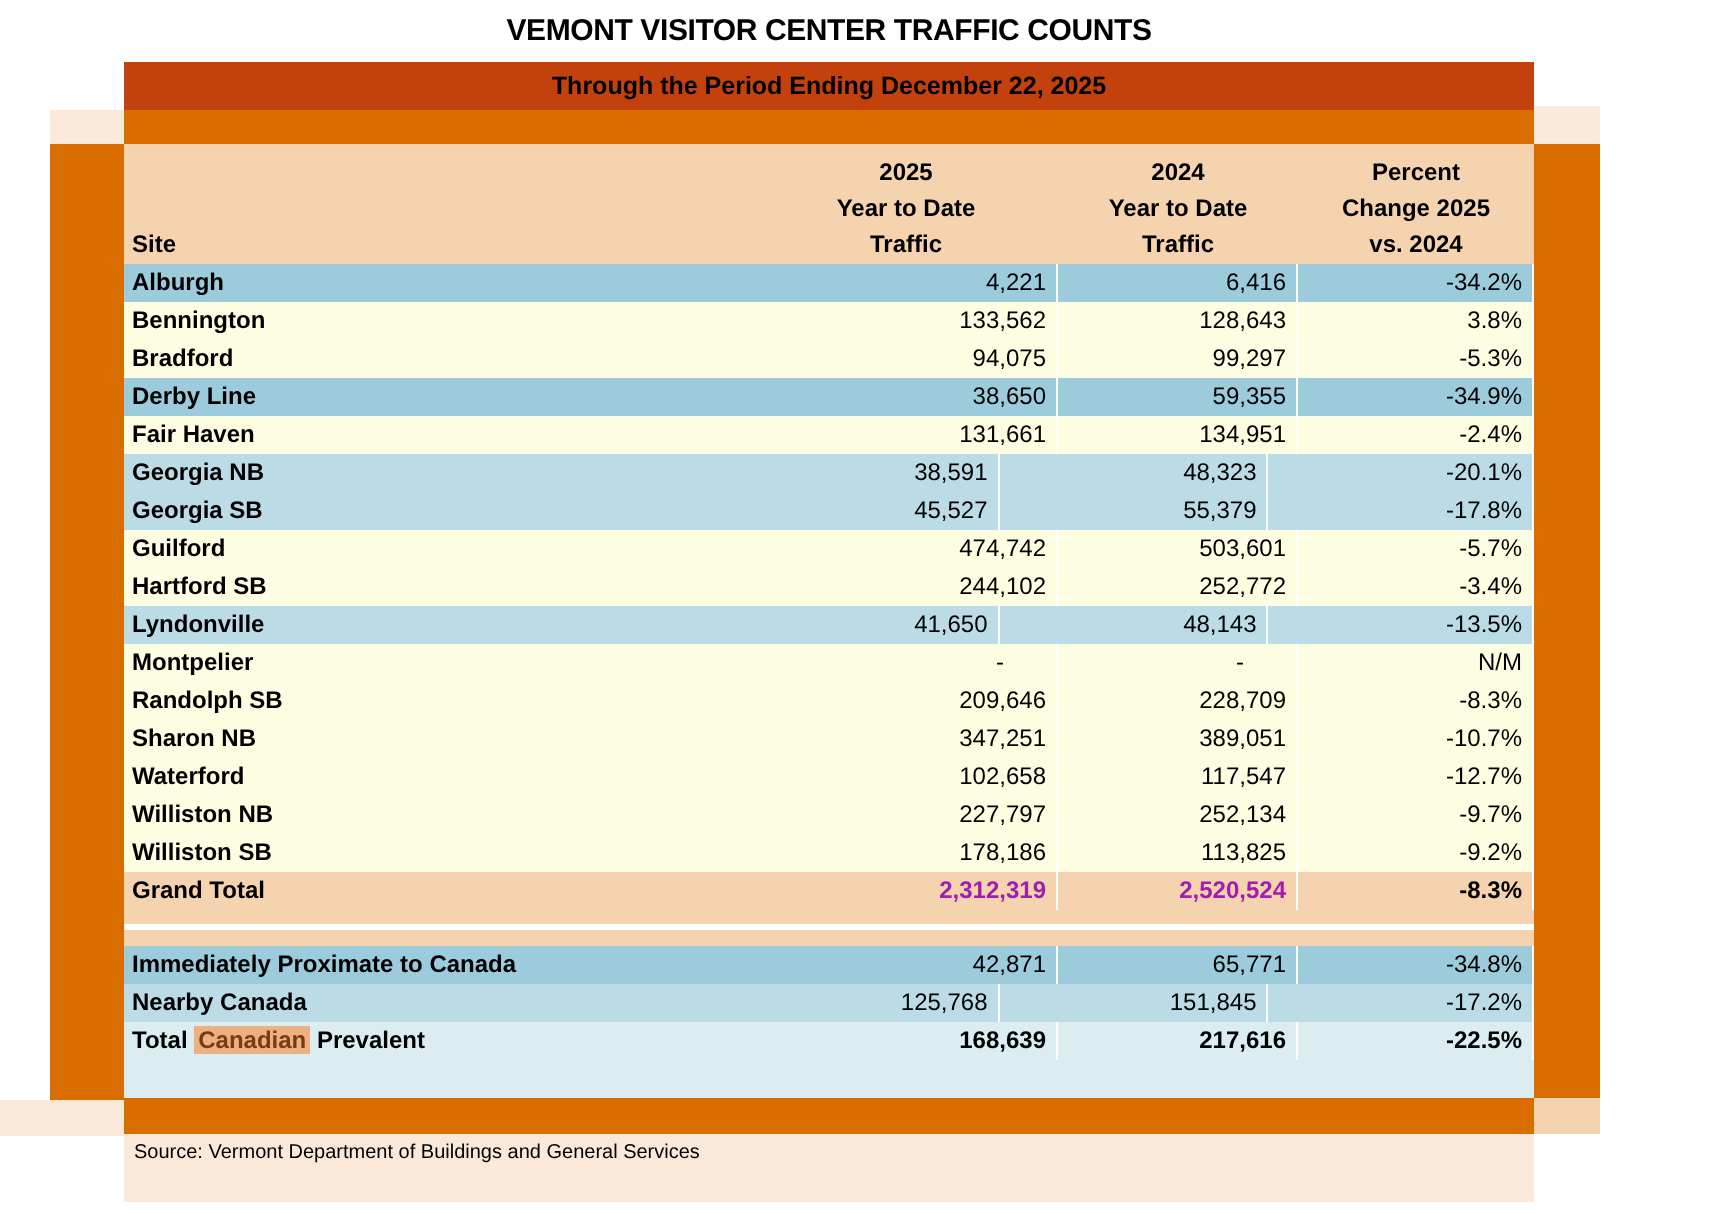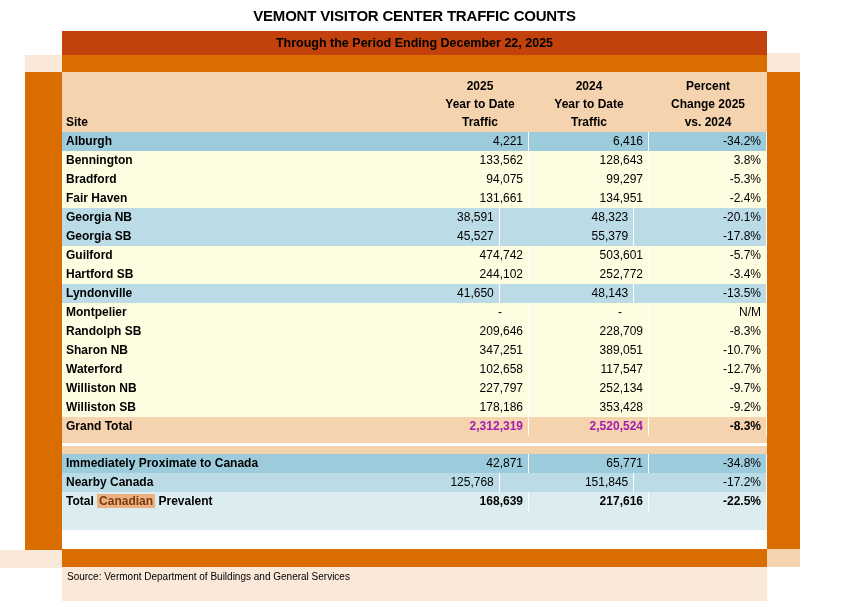--- a/index.html
+++ b/index.html
@@ -18,21 +18,21 @@
   #corner-right{left:767px;top:53px;width:33px;height:19px;background:#FAE8D8;}
   
   #left-bar{left:25px;top:72px;width:37px;height:478px;background:#D96D00;}
   #right-bar{left:767px;top:72px;width:33px;height:477px;background:#D96D00;}
   
   #table{left:62px;top:72px;width:705px;}
   #table-header{position:relative;width:705px;height:60px;background:#F5D3AE;
     font-weight:bold;font-size:12px;}
   #hdr-site{position:absolute;left:4px;bottom:3px;}
   .hdr-col{position:absolute;top:5px;text-align:center;line-height:18px;}
-  #hdr-2025{left:357px;width:122px;}
+  #hdr-2025{left:330px;width:122px;}
   #hdr-2024{left:467px;width:120px;}
   #hdr-pct{left:587px;width:118px;}
   .row{display:flex;height:19px;font-size:12px;line-height:19px;}
   .cell-site{width:345px;padding-left:4px;font-weight:bold;box-sizing:border-box;
     white-space:nowrap;overflow:hidden;}
   .cell-num{text-align:right;padding-right:5px;box-sizing:border-box;
     border-right:1px solid #ffffff;white-space:nowrap;}
   .c1{width:122px;} .c2{width:120px;} .c3{width:118px;}
   .dash{padding-right:26px;}
   .tone-blueA{background:#9CCCDC;}
@@ -102,20 +102,26 @@
     <div class="cell-num c1">133,562</div>
     <div class="cell-num c2">128,643</div>
     <div class="cell-num c3">3.8%</div>
   </div>
         <div class="row tone-cream">
     <div class="cell-site"><span class="lp">Bradford</span><span class="lh"></span><span class="ls"></span></div>
     <div class="cell-num c1">94,075</div>
     <div class="cell-num c2">99,297</div>
     <div class="cell-num c3">-5.3%</div>
   </div>
+        <div class="row tone-blueA">
+    <div class="cell-site"><span class="lp">Derby Line</span><span class="lh"></span><span class="ls"></span></div>
+    <div class="cell-num c1">38,650</div>
+    <div class="cell-num c2">59,355</div>
+    <div class="cell-num c3">-34.9%</div>
+  </div>
         <div class="row tone-cream">
     <div class="cell-site"><span class="lp">Fair Haven</span><span class="lh"></span><span class="ls"></span></div>
     <div class="cell-num c1">131,661</div>
     <div class="cell-num c2">134,951</div>
     <div class="cell-num c3">-2.4%</div>
   </div>
         <div class="row tone-blueB">
     <div class="cell-site"><span class="lp">Georgia NB</span><span class="lh"></span><span class="ls"></span></div>
     <div class="cell-num c1">38,591</div>
     <div class="cell-num c2">48,323</div>
@@ -171,21 +177,21 @@
   </div>
         <div class="row tone-cream">
     <div class="cell-site"><span class="lp">Williston NB</span><span class="lh"></span><span class="ls"></span></div>
     <div class="cell-num c1">227,797</div>
     <div class="cell-num c2">252,134</div>
     <div class="cell-num c3">-9.7%</div>
   </div>
         <div class="row tone-cream">
     <div class="cell-site"><span class="lp">Williston SB</span><span class="lh"></span><span class="ls"></span></div>
     <div class="cell-num c1">178,186</div>
-    <div class="cell-num c2">353,428</div>
+    <div class="cell-num c2">113,825</div>
     <div class="cell-num c3">-9.2%</div>
   </div>
         <div class="row tone-peach grand">
     <div class="cell-site"><span class="lp">Grand Total</span><span class="lh"></span><span class="ls"></span></div>
     <div class="cell-num c1">2,312,319</div>
     <div class="cell-num c2">2,520,524</div>
     <div class="cell-num c3">-8.3%</div>
   </div>
       </div>
 

